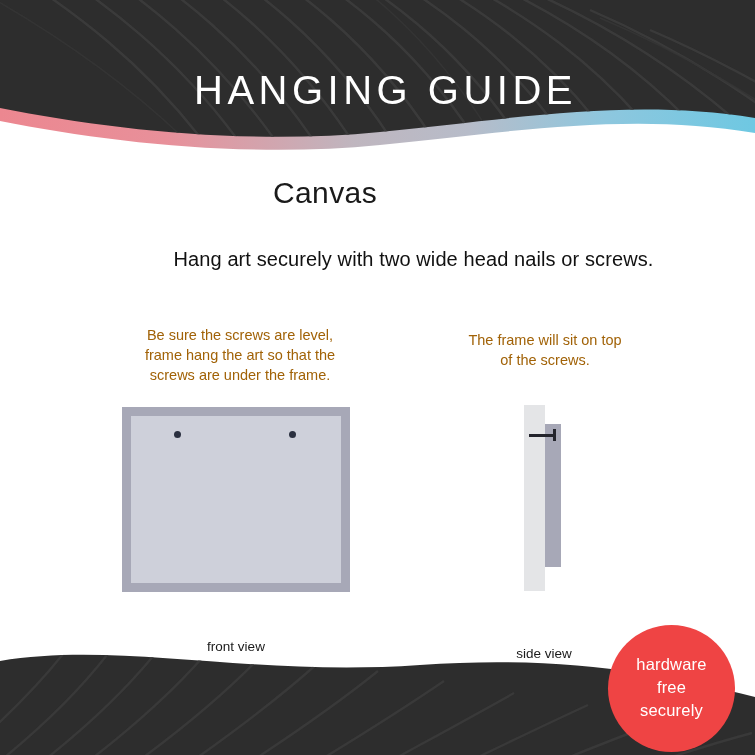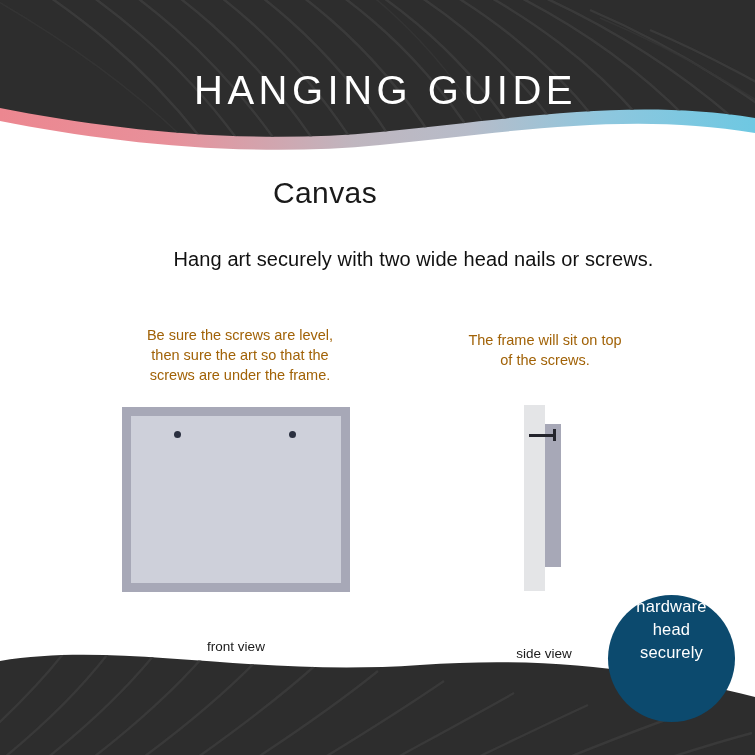--- a/index.html
+++ b/index.html
@@ -133,26 +133,27 @@
     text-align:center;
     font-weight:400;
     margin-top:24px;
   }
   .label-front{left:122px;top:615px;width:228px;}
   .label-side{left:460px;top:622px;width:168px;}
 
   
   .badge{
     position:absolute;
-    left:608px;top:595px;
+    left:608px;top:625px;
     width:127px;height:127px;
     border-radius:50%;
-    background:#0c4a6e;
+    background:#ef4444;
     z-index:12;
     display:flex;
+    align-items:center;
     justify-content:center;
   }
   .badge-text{
     color:#ffffff;
     font-size:16.5px;
     line-height:23px;
     text-align:center;
     font-weight:400;
     letter-spacing:0.2px;
     padding-bottom:2px;
@@ -222,21 +223,21 @@
     <div class="header-title">HANGING GUIDE</div>
   </div>
 
   <div class="section-title">Canvas</div>
 
   <div class="lead-line">Hang art securely with two wide head nails or screws.</div>
 
   <div class="panel panel-front">
     <div class="panel-caption-top">
       <div>Be sure the screws are level,</div>
-      <div>then sure the art so that the</div>
+      <div>frame hang the art so that the</div>
       <div>screws are under the frame.</div>
     </div>
   </div>
 
   <div class="front-figure"></div>
   <div class="front-canvas"></div>
   <div class="screw-dot left"></div>
   <div class="screw-dot right"></div>
 
   <div class="view-label label-front">front view</div>
@@ -279,18 +280,18 @@
           <path d="M556,172 C638,142 700,122 752,108"></path>
           <path d="M640,174 C722,148 786,132 840,120"></path>
         </g>
       </g>
     </svg>
   </div>
 
   <div class="badge">
     <div class="badge-text">
       <div>hardware</div>
-      <div>head</div>
+      <div>free</div>
       <div>securely</div>
     </div>
   </div>
 
 </div>
 
 </body></html>

